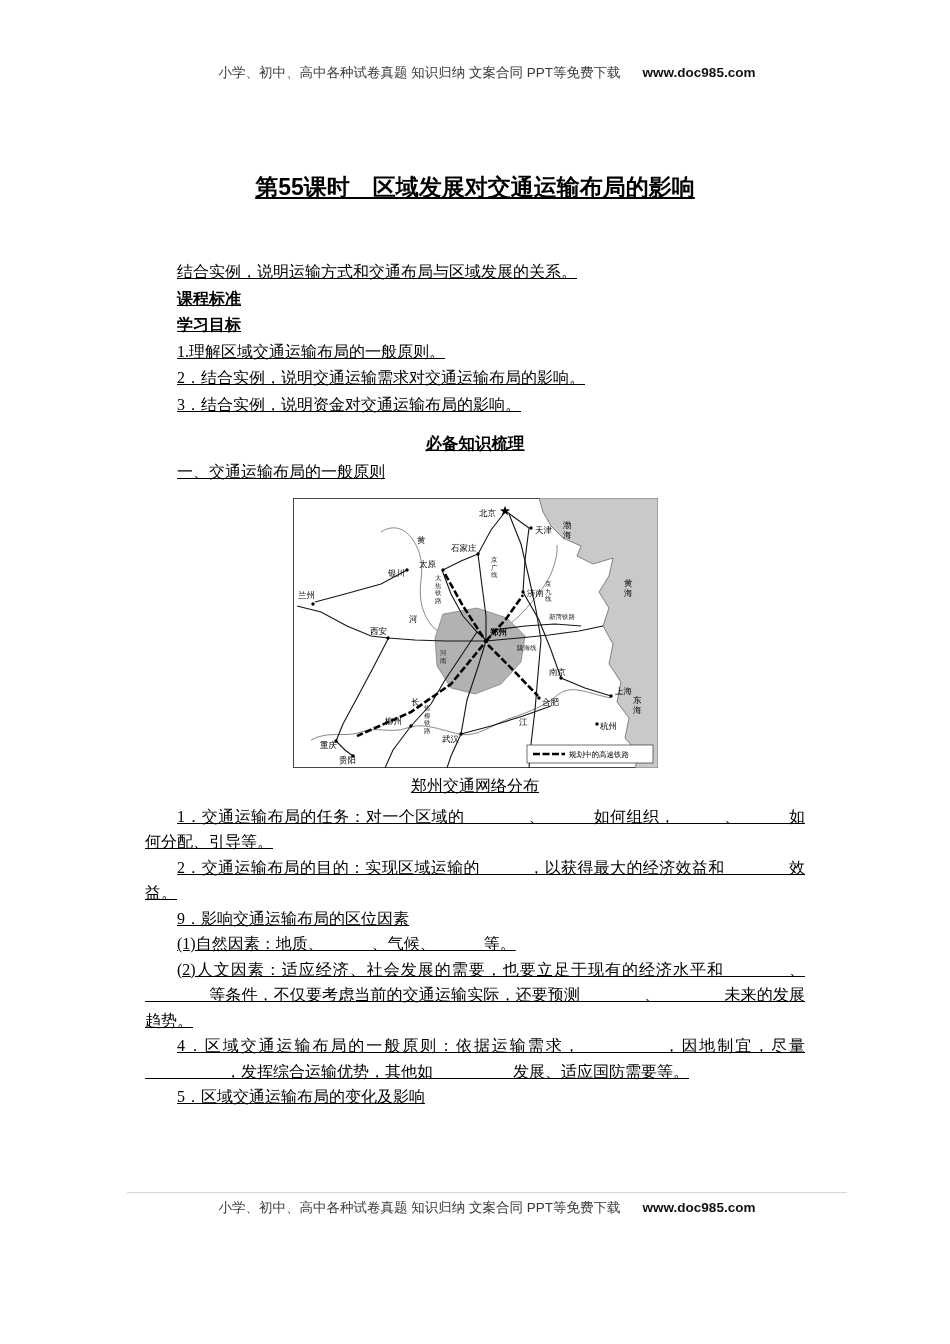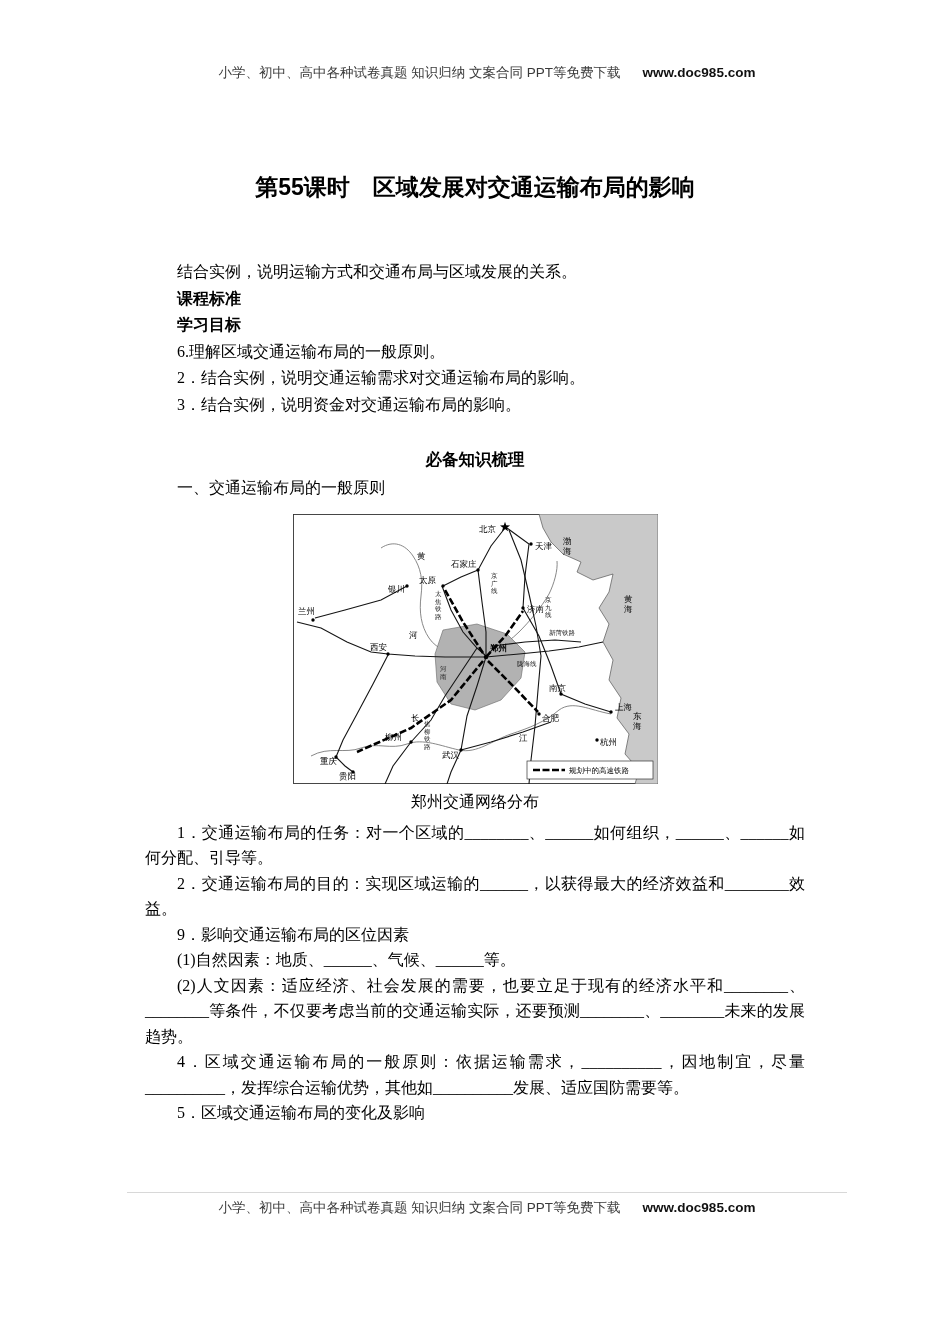--- a/index.html
+++ b/index.html
@@ -15,32 +15,32 @@
     text-align: center; font-size: 13.5px; color: #3a3a3a;
     font-family: Liberation Sans, sans-serif;
   }
   .page-header { top: 64px; }
   .page-footer { top: 1192px; }
   .page-footer .rule {
     display: block; width: 720px; margin: 0 auto 6px auto;
     border-top: 1px solid #d8d8d8; height: 0;
   }
   .site-url { font-weight: bold; color: #111; margin-left: 22px; }
-  .content { position: absolute; left: 145px; top: 0; width: 660px; }
+  .content { position: absolute; left: 145px; top: 0; width: 660px; text-decoration: underline; }
   .doc-title {
     margin-top: 172px; margin-bottom: 56px;
     text-align: center; font-size: 23px; font-weight: bold;
     font-family: "Liberation Sans", sans-serif;
   }
   .line { font-size: 16px; line-height: 26.5px; text-indent: 2em; }
   .hei { font-family: "Liberation Sans", sans-serif; font-weight: bold; }
   .center-heading {
     text-align: center; text-indent: 0;
     font-family: "Liberation Sans", sans-serif; font-weight: bold;
-    font-size: 16.5px; margin-top: 28px; line-height: 27px;
+    font-size: 16.5px; margin-top: 12px; line-height: 27px;
   }
   .subsection { margin-top: 2px; }
   .map-block { text-align: center; margin-top: 12px; }
   .map-svg { display: inline-block; }
   .map-caption { font-size: 16px; line-height: 20px; margin-top: 4px; text-indent: 0; }
   .body-text { margin-top: 8px; }
   .body-para {
     font-size: 16px; line-height: 25.5px;
     text-indent: 2em; text-align: justify;
   }
@@ -67,21 +67,21 @@
   <span>小学、初中、高中各种试卷真题 知识归纳 文案合同 PPT等免费下载</span><span class="site-url">www.doc985.com</span>
 </div>
 
 <div class="content">
 
   <h1 class="doc-title">第55课时　区域发展对交通运输布局的影响</h1>
 
   <p class="line">结合实例，说明运输方式和交通布局与区域发展的关系。</p>
   <p class="line hei">课程标准</p>
   <p class="line hei">学习目标</p>
-  <p class="line">6.理解区域交通运输布局的一般原则。</p>
+  <p class="line">1.理解区域交通运输布局的一般原则。</p>
   <p class="line">2．结合实例，说明交通运输需求对交通运输布局的影响。</p>
   <p class="line">3．结合实例，说明资金对交通运输布局的影响。</p>
 
   <p class="center-heading">必备知识梳理</p>
   <p class="line subsection">一、交通运输布局的一般原则</p>
 
   <div class="map-block">
     <svg class="map-svg" viewBox="0 0 365 270" width="365" height="270" xmlns="http://www.w3.org/2000/svg">
       <rect class="map-frame" x="0.5" y="0.5" width="364" height="269"></rect>
       <path class="sea" d="M246,0 L250,14 L258,28 L270,40 L288,48 L284,58 L300,66 L320,60 L316,78 L306,94 L316,110 L310,128 L320,146 L316,166 L328,184 L324,204 L336,220 L332,240 L346,256 L342,270 L365,270 L365,0 Z"></path>

